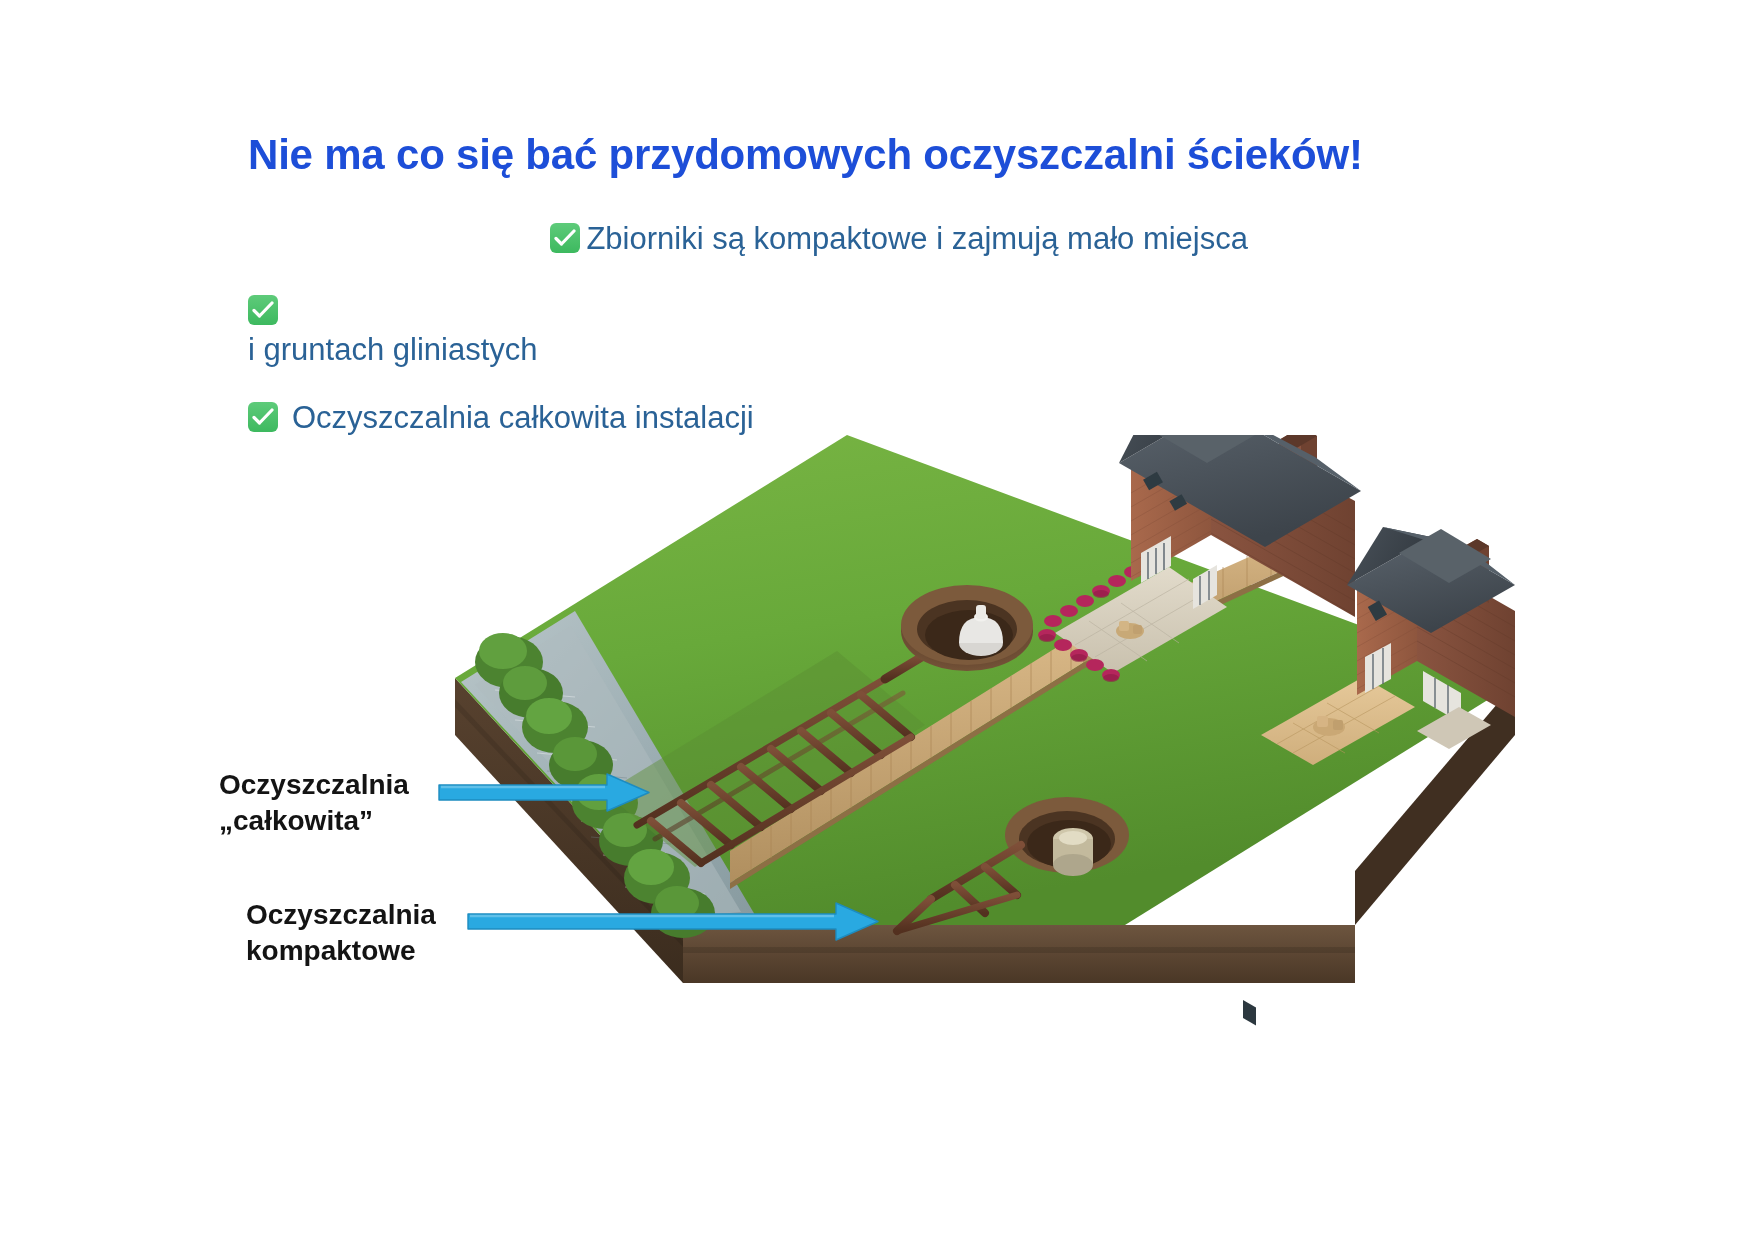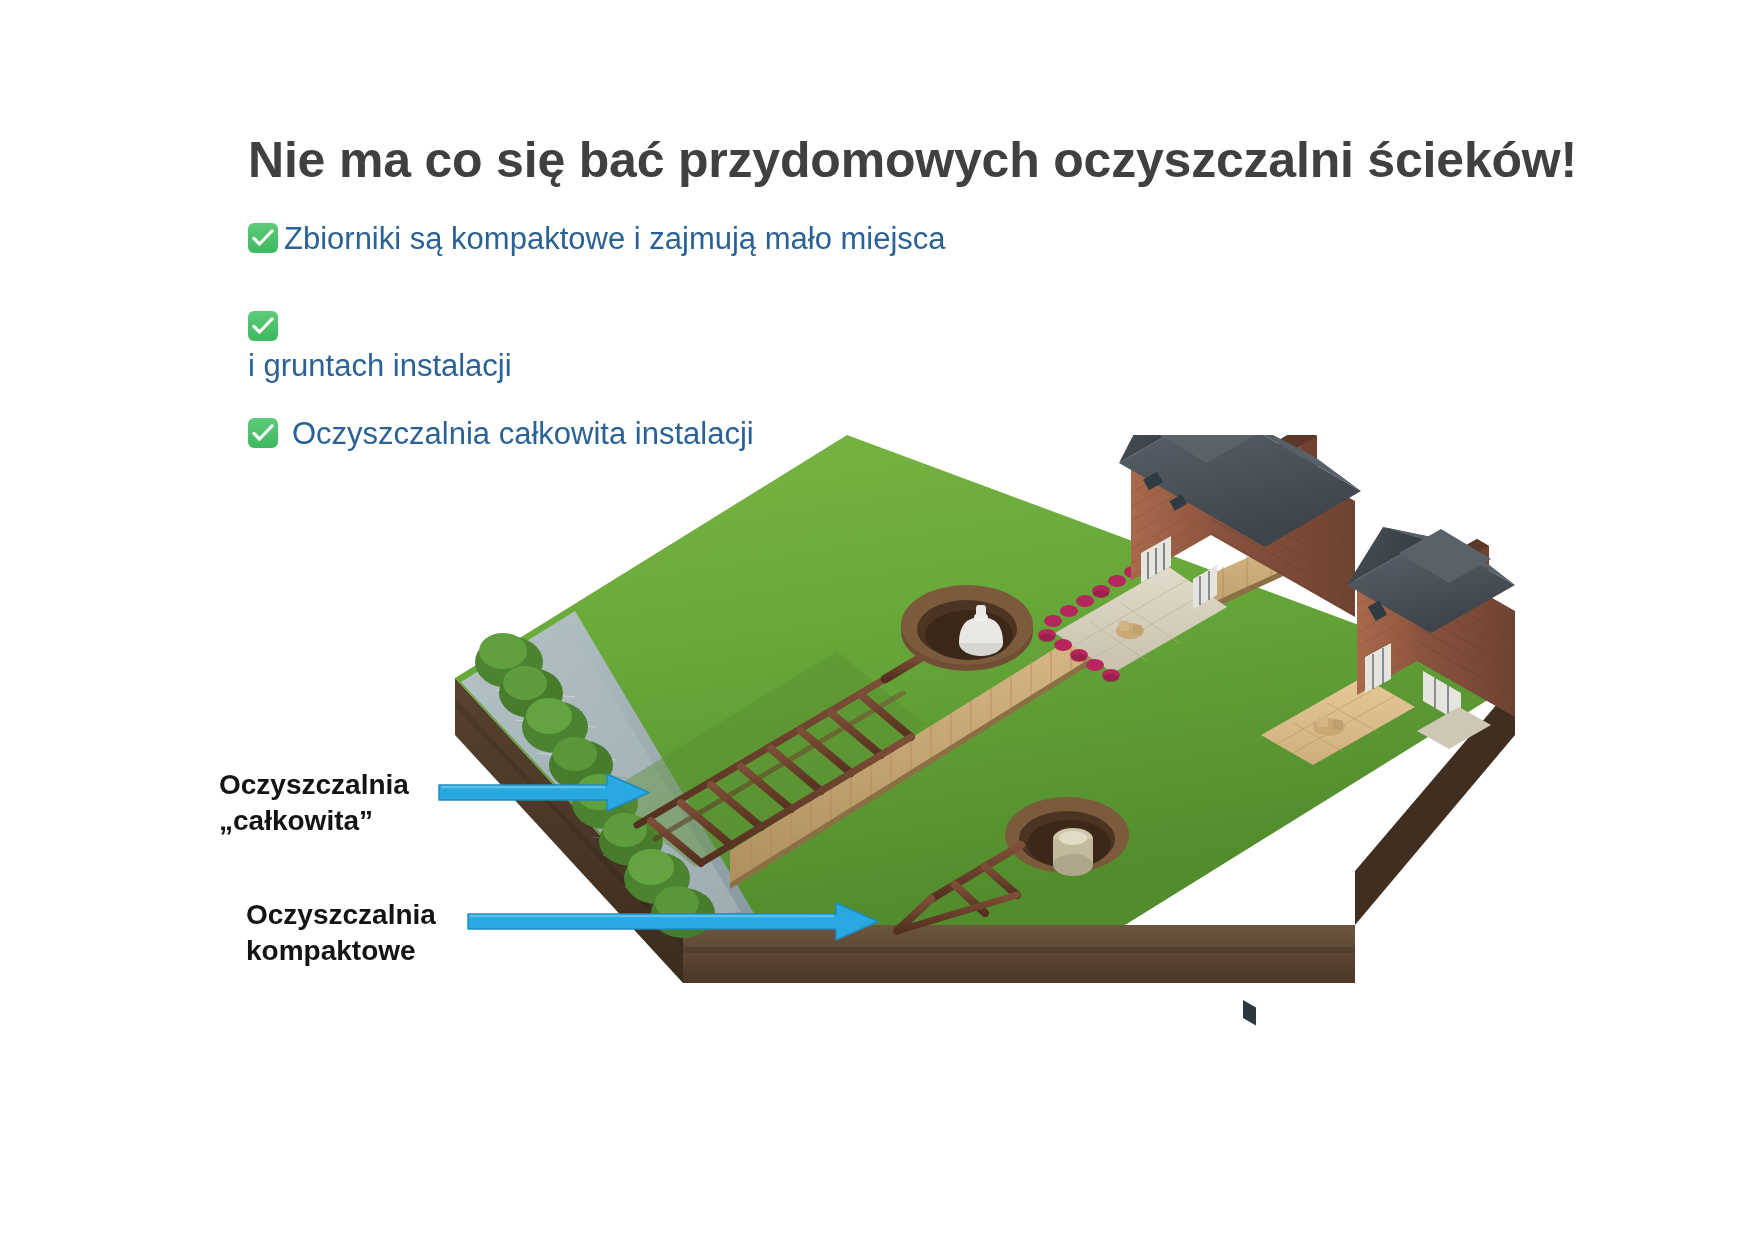--- a/index.html
+++ b/index.html
@@ -9,23 +9,23 @@
     font-family:"Liberation Sans", sans-serif;
     overflow:hidden;
     position:relative;
   }
   .stage{position:absolute;inset:0;}
 
   
   .title{
     position:absolute;
     left:248px; top:131px;
-    font-size:50px;
+    font-size:42px;
     font-weight:bold;
-    color:#404040;
+    color:#1d4ed8;
     letter-spacing:-0.2px;
     white-space:nowrap;
     text-align:right;
   }
 
   
   .bullets{
     position:absolute;
     left:248px; top:219px;
     width:1000px;
@@ -43,21 +43,21 @@
     width:30px;height:30px;
     border-radius:6px;
     background:linear-gradient(180deg,#5ecb7a 0%,#3db95f 100%);
     position:relative;
     margin-right:6px;
   }
   .bullet .chk svg{position:absolute;left:4px;top:5px;}
   .bullet .line1{display:block;white-space:nowrap;}
   .bullet .line2{display:block;white-space:nowrap;}
 
-  .b1{margin-bottom:48px;}
+  .b1{margin-bottom:32px;text-align:right;}
   .b2{margin-bottom:28px;}
   .b2 .line1 .chk{margin-right:11px;}
   .b3 .line1 .chk{margin-right:14px;}
 
   
   .callout{
     position:absolute;
     color:#141414;
     font-weight:bold;
     font-size:28px;
@@ -101,21 +101,21 @@
     </div>
 
     <div class="bullet b2">
       <span class="line1">
         <span class="chk">
           <svg width="22" height="20" viewBox="0 0 22 20" aria-hidden="true">
             <path d="M2 10.5 L7.5 16 L20 3" fill="none" stroke="#ffffff" stroke-width="3.2" stroke-linecap="round" stroke-linejoin="round"></path>
           </svg>
         </span>
       </span>
-      <span class="line2">i gruntach instalacji</span>
+      <span class="line2">i gruntach gliniastych</span>
     </div>
 
     <div class="bullet b3">
       <span class="line1">
         <span class="chk">
           <svg width="22" height="20" viewBox="0 0 22 20" aria-hidden="true">
             <path d="M2 10.5 L7.5 16 L20 3" fill="none" stroke="#ffffff" stroke-width="3.2" stroke-linecap="round" stroke-linejoin="round"></path>
           </svg>
         </span><span>Oczyszczalnia całkowita instalacji</span>
       </span>

